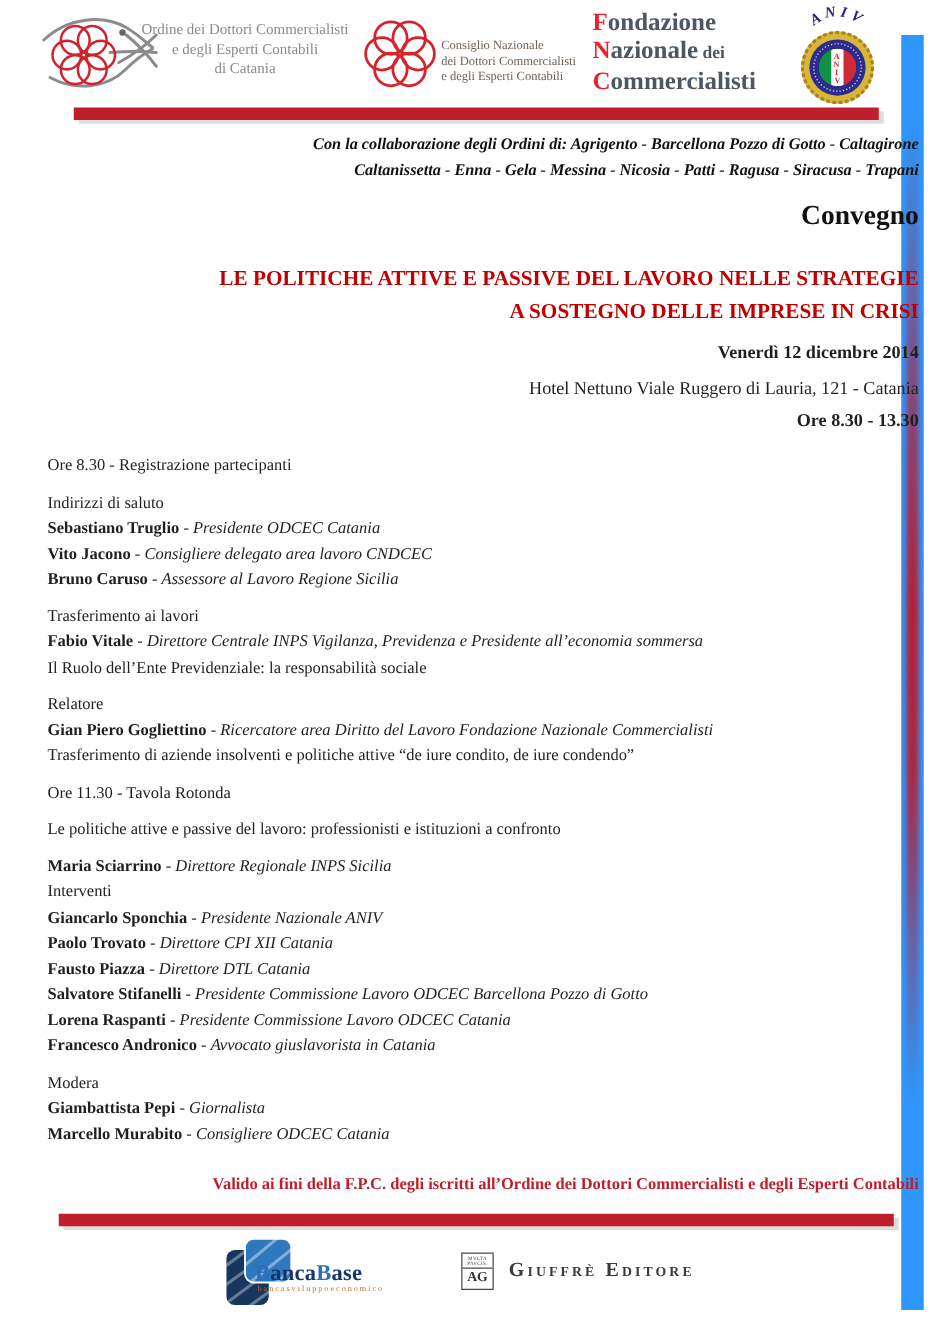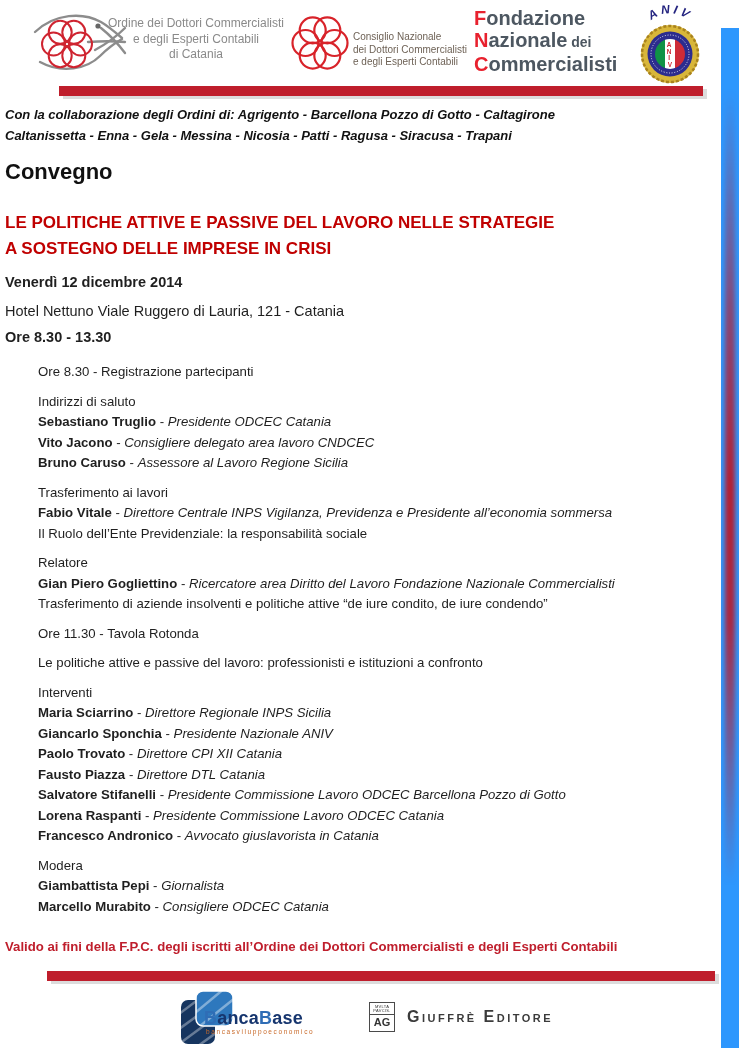--- a/index.html
+++ b/index.html
@@ -1,39 +1,39 @@
 <!DOCTYPE html>
 <html><head>
 <meta charset="utf-8">
 <style>
   html,body{margin:0;padding:0;background:#fff;}
   .page{
     position:relative;width:750px;height:1060px;background:#ffffff;overflow:hidden;
-    font-family:Liberation Sans, sans-serif;color:#1f1f1f;
+    font-family:Liberation Serif, serif;color:#1f1f1f;
   }
   
   .odcec-logo{position:absolute;left:31px;top:8px;}
   .odcec-text{position:absolute;left:98px;top:16px;width:196px;text-align:center;
     font-size:12px;line-height:15.5px;color:#8a8a8a;}
   .cndcec-logo{position:absolute;left:291px;top:14px;}
   .cndcec-text{position:absolute;left:353px;top:31px;font-size:10px;line-height:12.5px;color:#6e6256;}
   .fnc{position:absolute;left:474px;top:7px;font-weight:bold;font-size:20px;line-height:22px;color:var(--fnc-slate,#4d5761);}
   .fnc .init{color:var(--fnc-red,#e8212e);}
   .fnc .small{font-size:14px;margin-top:20px;}
   .aniv{position:absolute;left:634px;top:0px;}
   
   .bar{position:absolute;height:10px;background:var(--bar-red,#bf1e2c);box-shadow:4px 3px 0 #dcdcdc;}
   .bar-top{left:59px;top:86px;width:644px;}
   .bar-bottom{left:47px;top:971px;width:668px;}
   .vstripe{position:absolute;left:721px;top:28px;width:18px;height:1020px;background:var(--stripe-blue,#2e97fd);}
   .vstripe::before{content:"";position:absolute;left:4px;right:4px;top:0;height:100%;
     background:linear-gradient(180deg,rgba(183,28,45,0) 6%,rgba(183,28,45,.65) 28%,rgba(183,28,45,.97) 45%,rgba(183,28,45,.9) 58%,rgba(183,28,45,0) 84%);
     filter:blur(2px);}
   
-  .center-abs{position:absolute;left:5px;width:730px;text-align:left;}
+  .center-abs{position:absolute;left:5px;width:730px;text-align:right;}
   .collab{top:104px;font-size:13px;font-weight:bold;font-style:italic;line-height:21px;color:#111;}
   .kicker{top:159px;font-size:22px;font-weight:bold;color:#111;}
   .title{top:210px;font-size:17px;font-weight:bold;line-height:26px;color:var(--title-red,#c00000);}
   .date{top:274px;font-size:14.5px;font-weight:bold;}
   .venue{top:303px;font-size:14.5px;}
   .time{top:329px;font-size:14.5px;font-weight:bold;}
   
   .program{position:absolute;left:38px;top:362px;width:665px;font-size:13.2px;}
   .pblock{margin-bottom:9px;}
   .pline{line-height:20.5px;}
@@ -167,22 +167,22 @@
         <div class="pline"><span class="pname">Gian Piero Gogliettino</span><span> - </span><span class="prole">Ricercatore area Diritto del Lavoro Fondazione Nazionale Commercialisti</span></div>
         <div class="pline">Trasferimento di aziende insolventi e politiche attive “de iure condito, de iure condendo”</div>
       </div>
       <div class="pblock">
         <div class="pline">Ore 11.30 -  Tavola Rotonda</div>
       </div>
       <div class="pblock">
         <div class="pline">Le politiche attive e passive del lavoro: professionisti e istituzioni a confronto</div>
       </div>
       <div class="pblock">
+        <div class="pline"><span class="pname">Maria Sciarrino</span><span> - </span><span class="prole">Direttore Regionale INPS Sicilia</span></div>
         <div class="pline">Interventi</div>
-        <div class="pline"><span class="pname">Maria Sciarrino</span><span> - </span><span class="prole">Direttore Regionale INPS Sicilia</span></div>
         <div class="pline"><span class="pname">Giancarlo Sponchia</span><span> - </span><span class="prole">Presidente Nazionale ANIV</span></div>
         <div class="pline"><span class="pname">Paolo Trovato</span><span> - </span><span class="prole">Direttore CPI XII Catania</span></div>
         <div class="pline"><span class="pname">Fausto Piazza</span><span> - </span><span class="prole">Direttore DTL Catania</span></div>
         <div class="pline"><span class="pname">Salvatore Stifanelli</span><span> - </span><span class="prole">Presidente Commissione Lavoro ODCEC Barcellona Pozzo di Gotto</span></div>
         <div class="pline"><span class="pname">Lorena Raspanti</span><span> - </span><span class="prole">Presidente Commissione Lavoro ODCEC Catania</span></div>
         <div class="pline"><span class="pname">Francesco Andronico</span><span> - </span><span class="prole">Avvocato giuslavorista in Catania</span></div>
       </div>
       <div class="pblock">
         <div class="pline">Modera</div>
         <div class="pline"><span class="pname">Giambattista Pepi</span><span> - </span><span class="prole">Giornalista</span></div>

